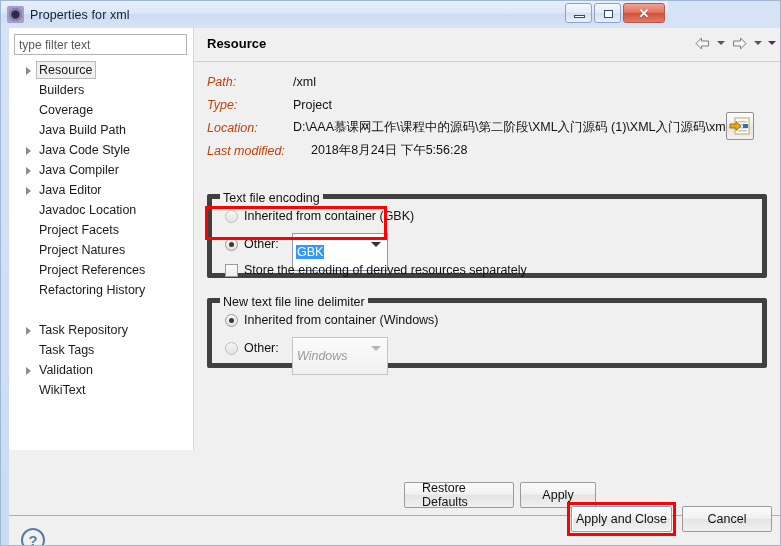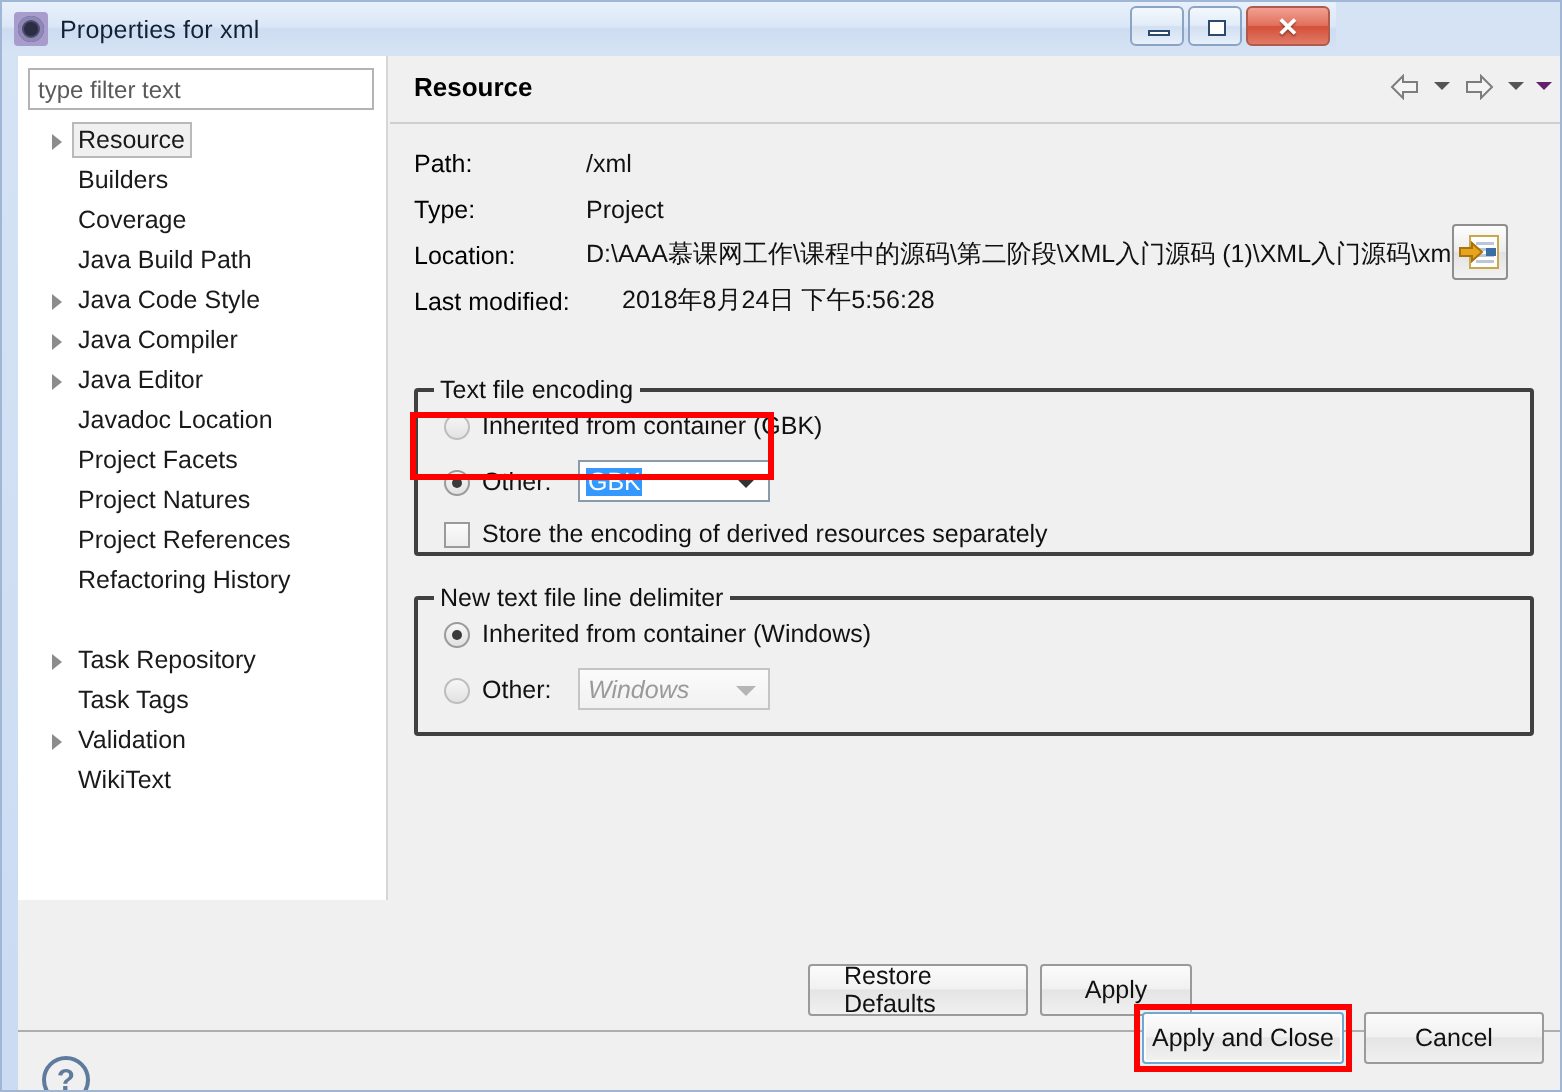--- a/index.html
+++ b/index.html
@@ -176,36 +176,36 @@
     width: 0; height: 0;
     border-left: 4px solid transparent;
     border-right: 4px solid transparent;
     border-top: 4px solid #555;
   }
   .caret-tri.purple { border-top-color: #60206a; }
 
   
   .info { position: absolute; left: 12px; top: 42px; width: 560px; }
   .irow { display: flex; height: 23px; align-items: center; }
-  .ilbl { width: 86px; font-size: 12.5px; color: #000000; }
+  .ilbl { width: 86px; font-size: 12.5px; color: #c2410c; font-style: italic; }
   .ival { font-size: 12.5px; color: #111; white-space: nowrap; }
   .irow.lastmod .ilbl { width: 104px; }
   .loc-row { position: relative; }
   .browse-btn {
     position: absolute; left: 519px; top: -4px;
     width: 28px; height: 28px;
     border: 1px solid #8f8f8f;
     border-radius: 2px;
     background: linear-gradient(to bottom, #fdfdfd 0%, #ececec 50%, #e2e2e2 51%, #f2f2f2 100%);
   }
 
   
   .group {
     position: absolute;
-    border: 2px solid #404040;
+    border: 5px solid #404040;
     border-radius: 2px;
     text-align: center;
   }
   .group > .glegend {
     position: absolute; left: 8px; top: -8px;
     background: #f0f0f0;
     padding: 0 3px;
     font-size: 12.5px; color: #111;
   }
   #grp-encoding { left: 12px; top: 166px; width: 560px; height: 84px; }
@@ -231,21 +231,21 @@
   .cbox {
     width: 13px; height: 13px; flex: none;
     border: 1px solid #9a9a9a;
     background: linear-gradient(to bottom, #fbfbfb, #ececec);
     margin-right: 6px;
   }
 
   
   .combo {
     position: relative;
-    width: 96px; height: 21px;
+    width: 96px; height: 38px;
     border: 1px solid #8b9aa8;
     background: #ffffff;
     display: flex; align-items: center;
   }
   .combo .ctext {
     font-size: 12.5px; color: #000;
     margin-left: 3px; padding: 0 1px;
   }
   .combo .ctext.selected { background: #3399ff; color: #fff; }
   .combo .carrow {

